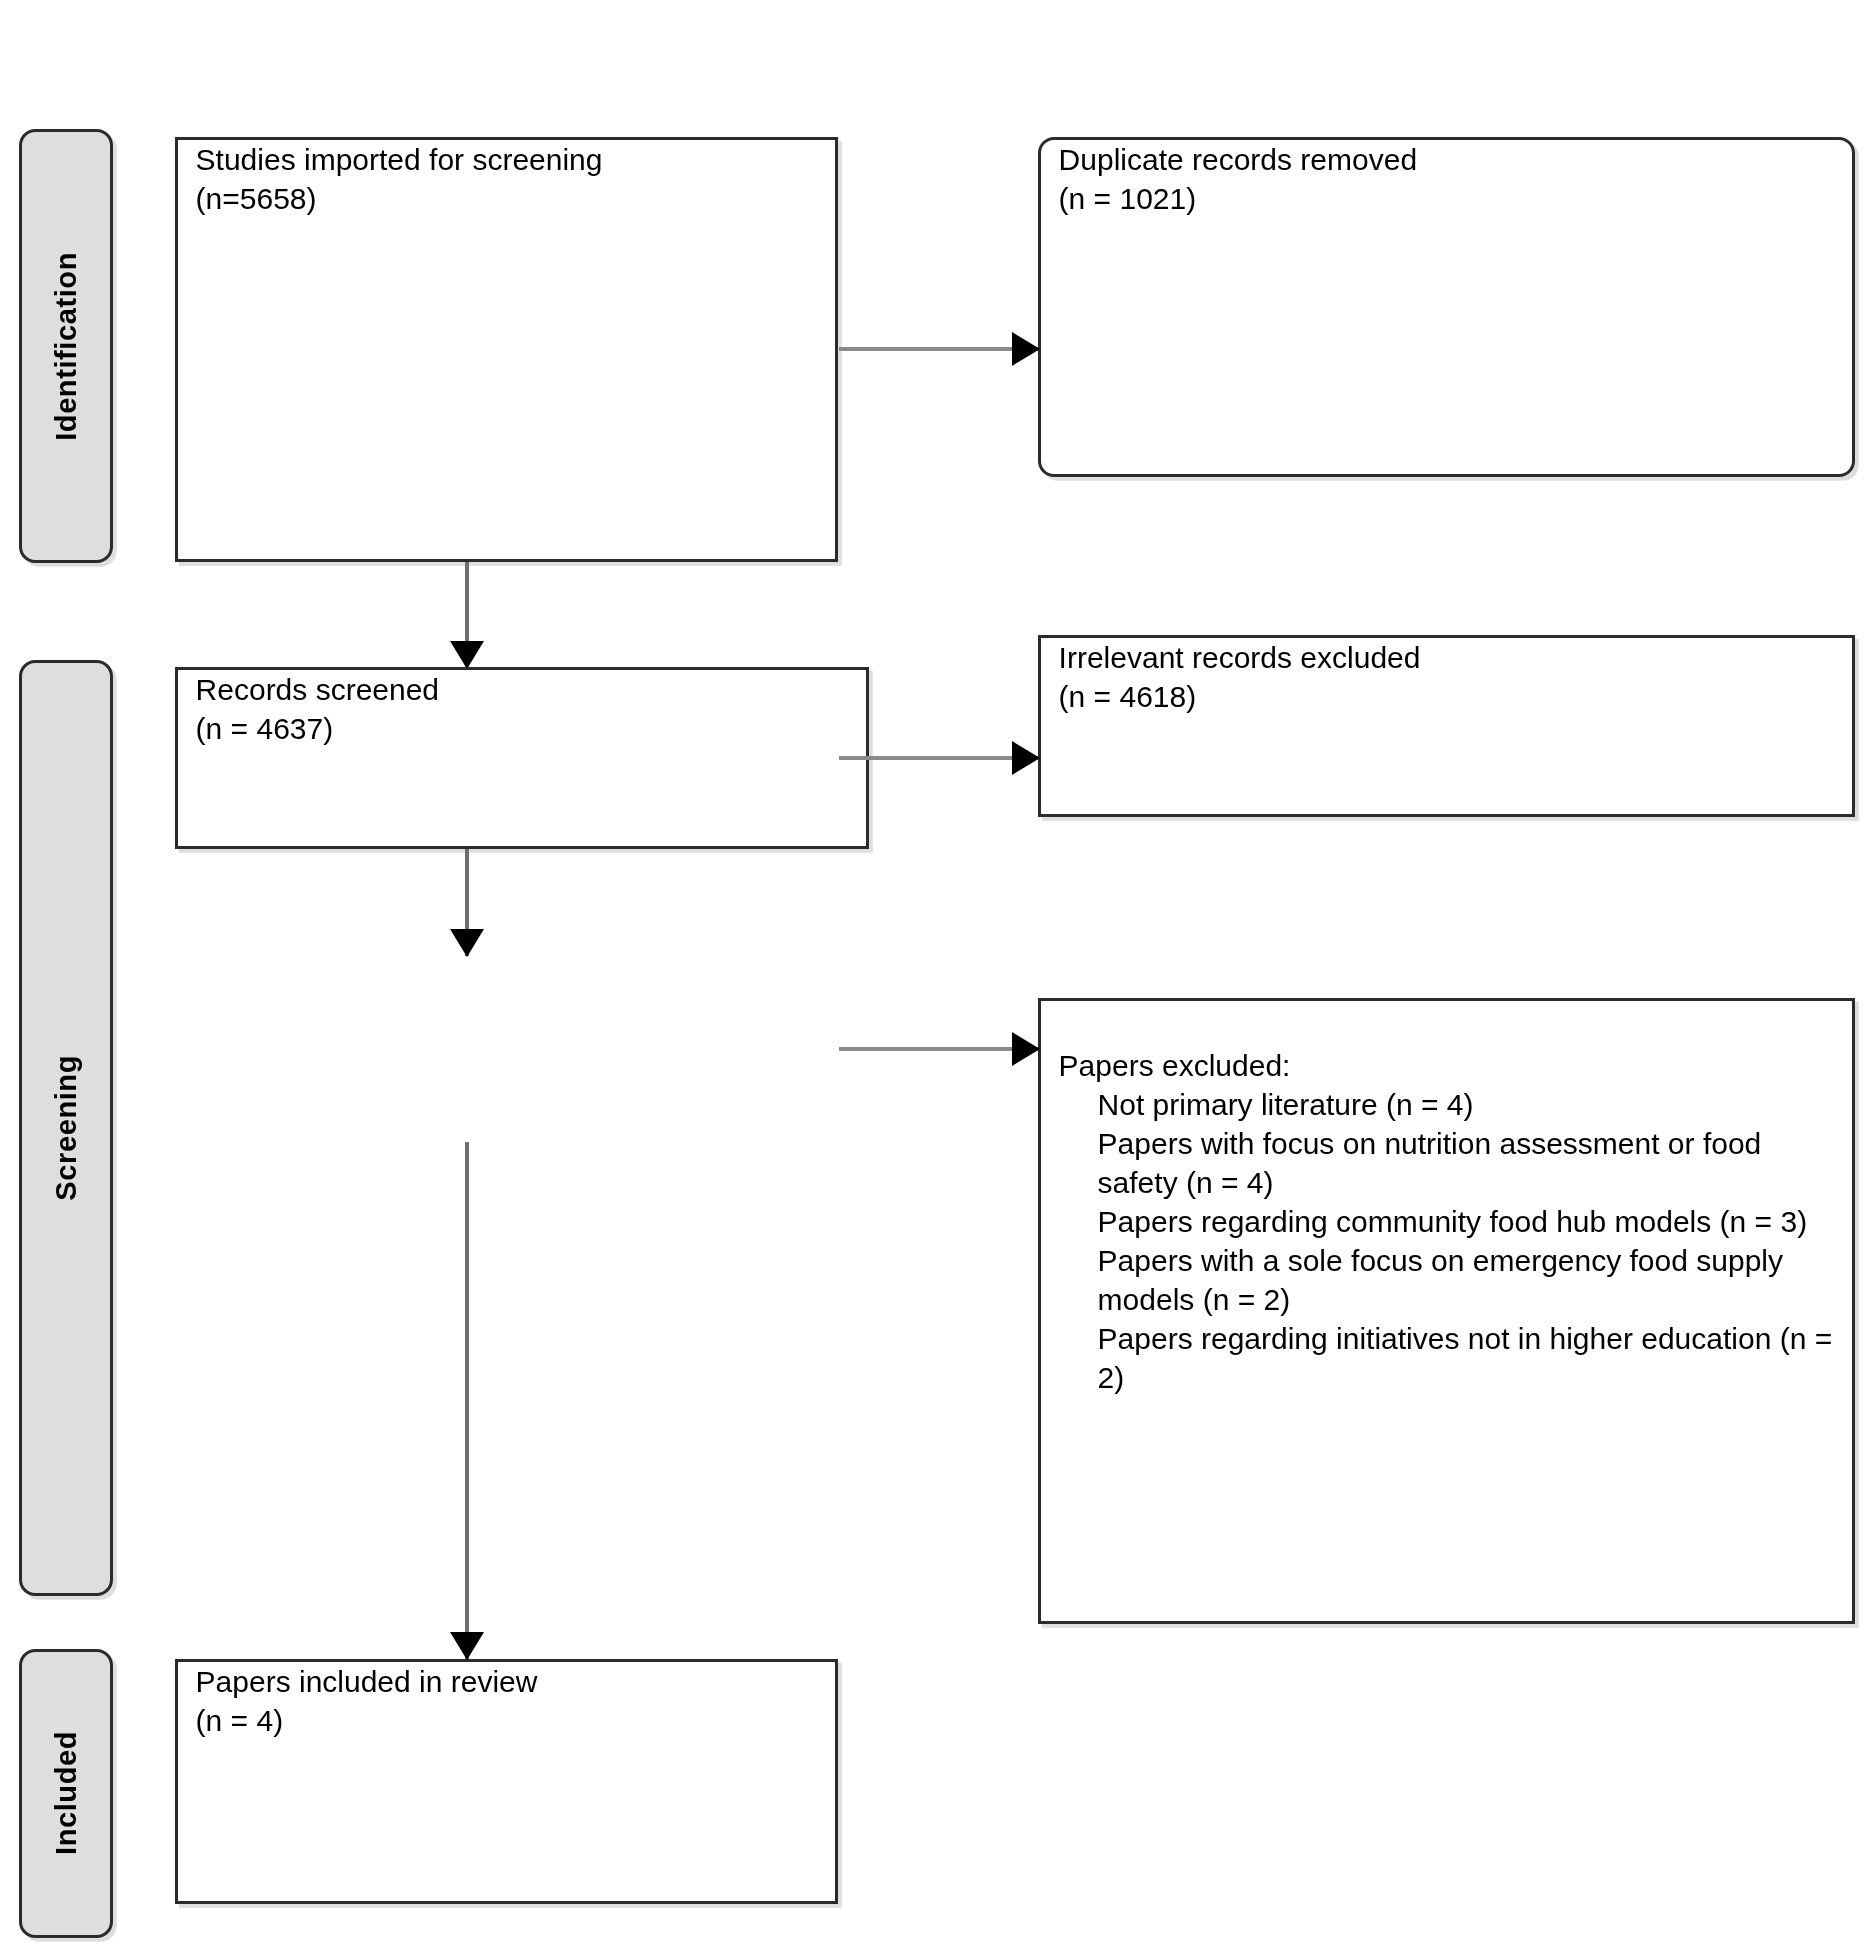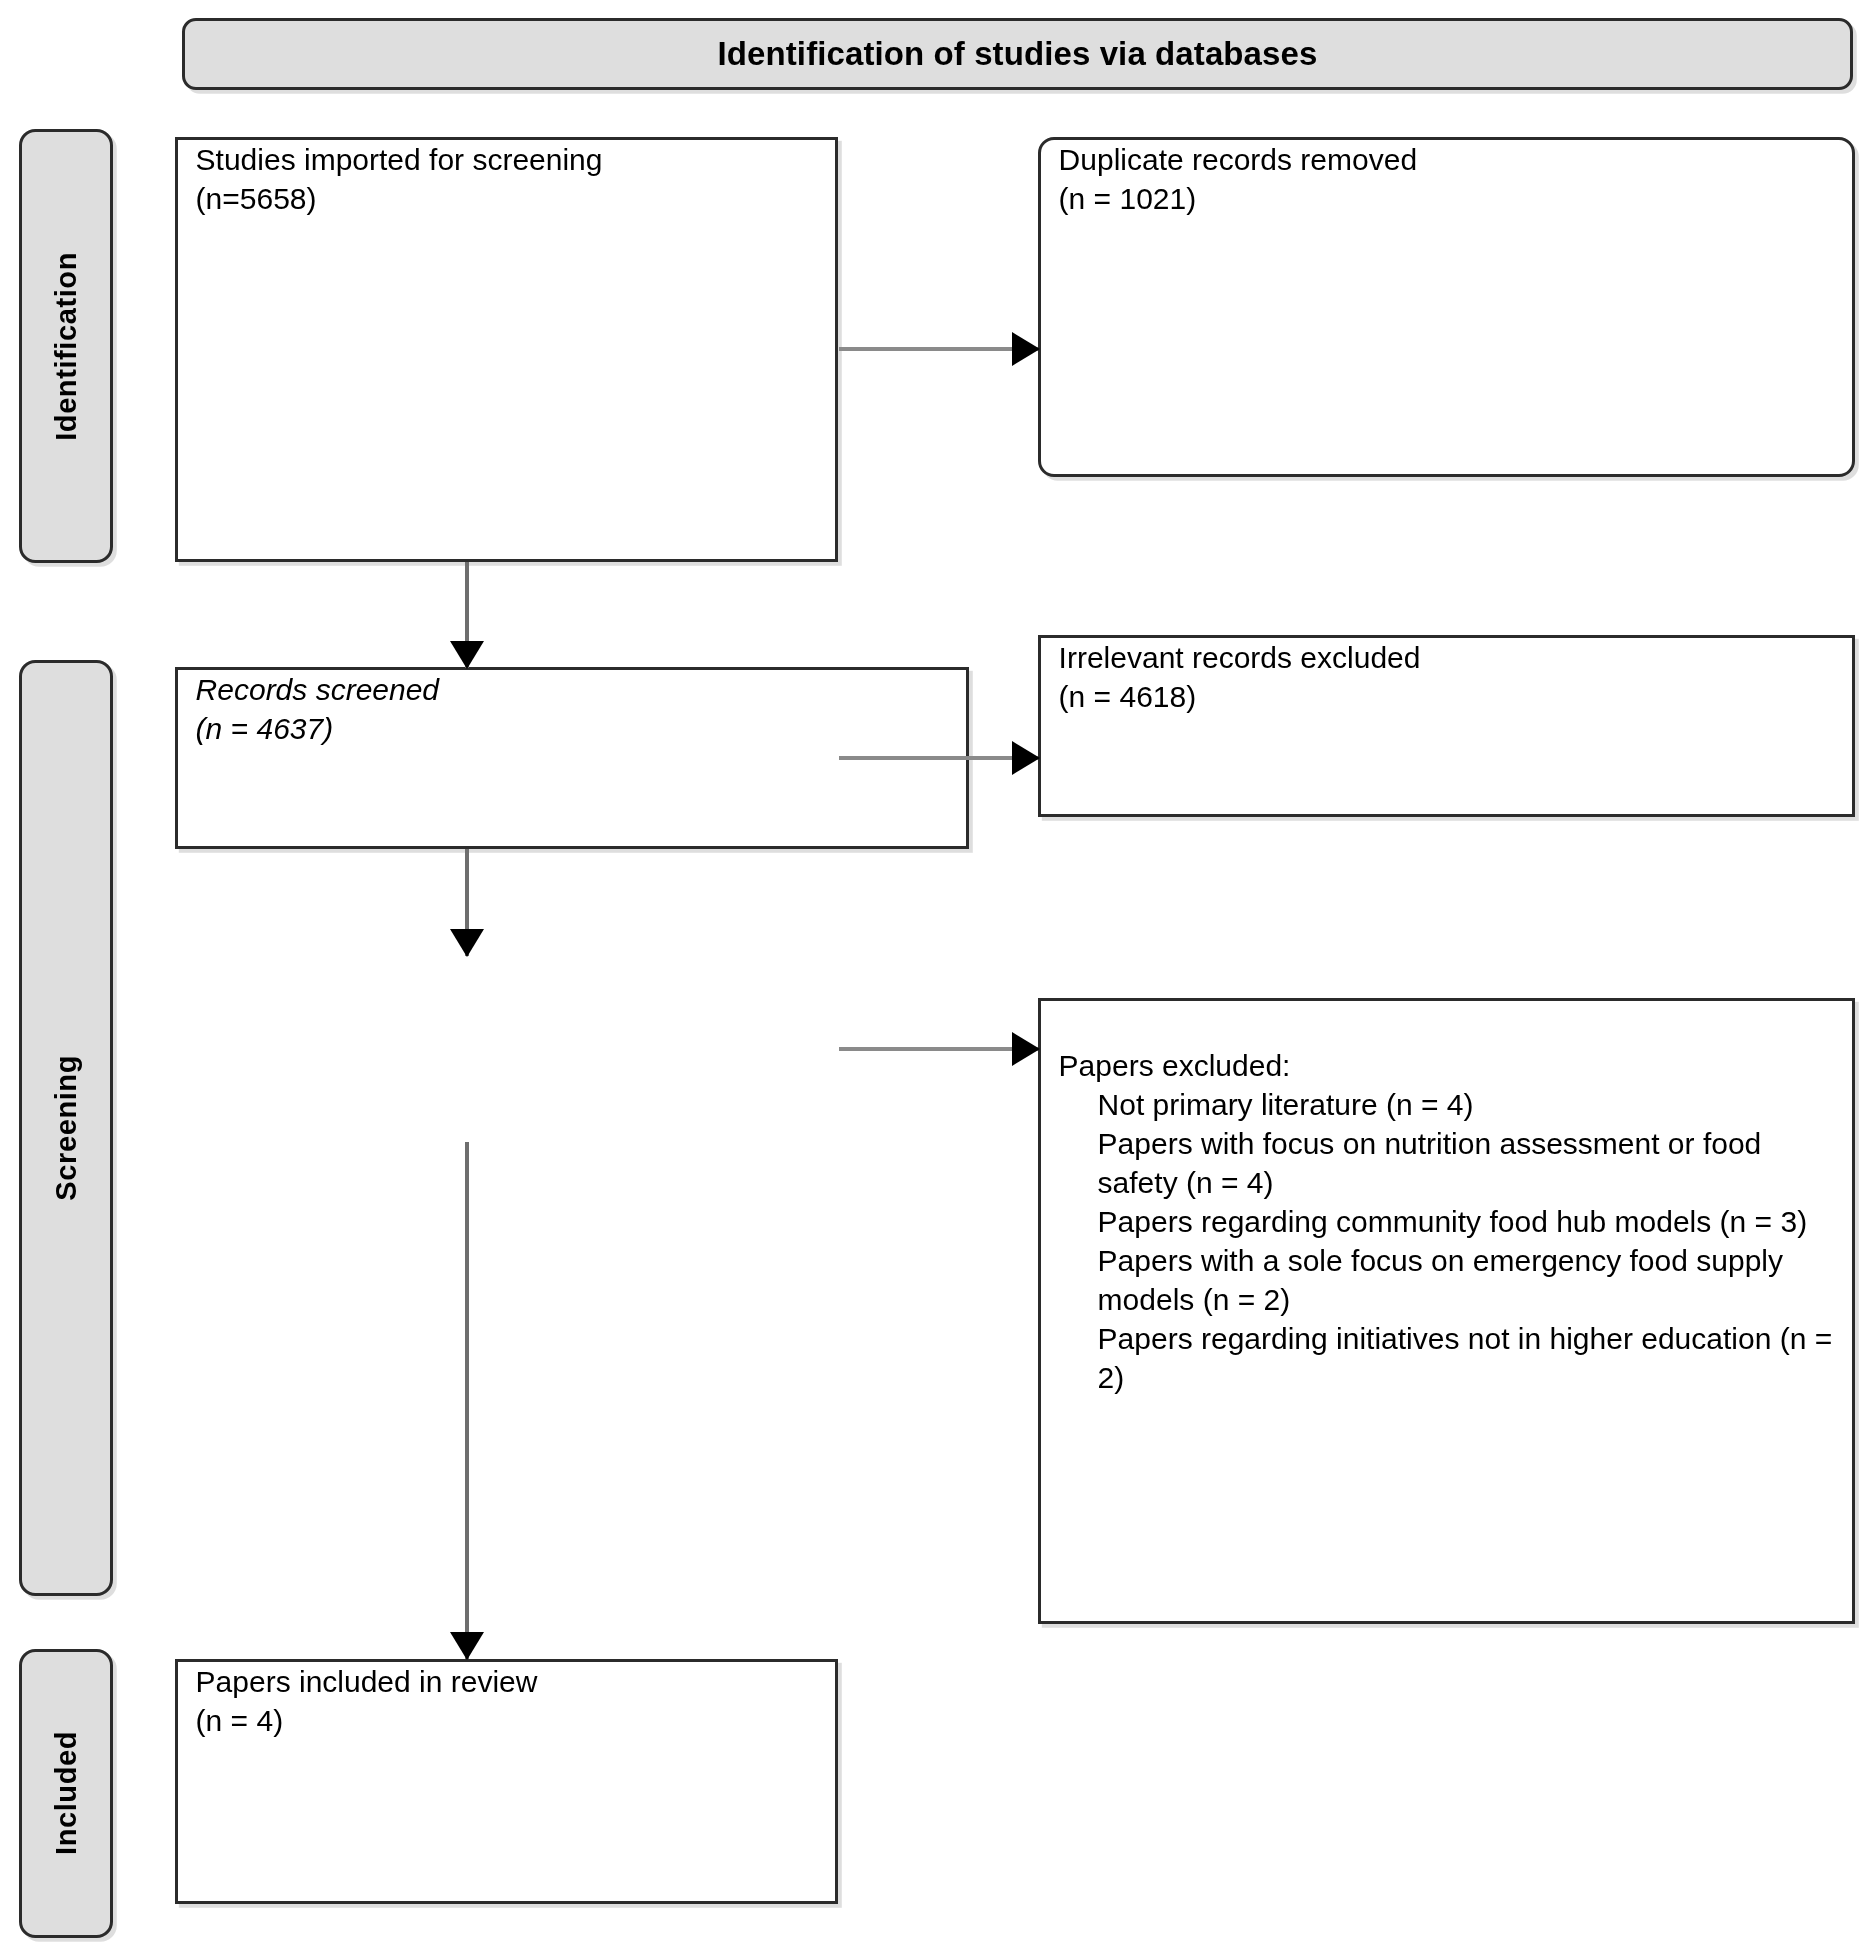--- a/index.html
+++ b/index.html
@@ -95,21 +95,21 @@
   #box-papers-excluded .box-text { padding-top: 45px; }
   #box-papers-excluded .excl-heading { display: block; }
   #box-papers-excluded .excl-item {
     display: block;
     padding-left: 39px;
   }
 
   
   #box-studies-imported   { left: 175px;  top: 137px;  width: 663px; height: 425px; }
   #box-duplicates-removed { left: 1038px; top: 137px;  width: 817px; height: 340px; border-radius: 16px; }
-  #box-records-screened   { left: 175px;  top: 667px; width: 794px; height: 182px; font-style: italic; }
+  #box-records-screened   { left: 175px;  top: 667px; width: 694px; height: 182px; }
   #box-irrelevant-excluded{ left: 1038px; top: 635px; width: 817px; height: 182px; }
   #box-fulltext-assessed  { left: 175px;  top: 956px; width: 663px; height: 185px; }
   #box-papers-excluded    { left: 1038px; top: 956px; width: 817px; height: 626px; margin-top: 42px; }
   #box-papers-included    { left: 175px;  top: 1659px; width: 663px; height: 245px; }
 
   
   .arrow-v {
     position: absolute;
     width: 4.4px;
     background: #6e6e6e;
@@ -148,23 +148,20 @@
 
   #arrow-imported-to-duplicates { left: 839px; top: 347px;  width: 199px; }
   #arrow-screened-to-irrelevant { left: 839px; top: 756px; width: 199px; }
   #arrow-fulltext-to-excluded   { left: 839px; top: 1047px; width: 199px; }
 </style>
 </head>
 <body>
 
 <div id="flow-root">
 
-  <div id="header-banner">
-    <span class="banner-title">Identification of studies via databases</span>
-  </div>
 
   <div class="phase-pill" id="pill-identification">
     <span class="phase-label">Identification</span>
   </div>
   <div class="phase-pill" id="pill-screening">
     <span class="phase-label">Screening</span>
   </div>
   <div class="phase-pill" id="pill-included">
     <span class="phase-label">Included</span>
   </div>

